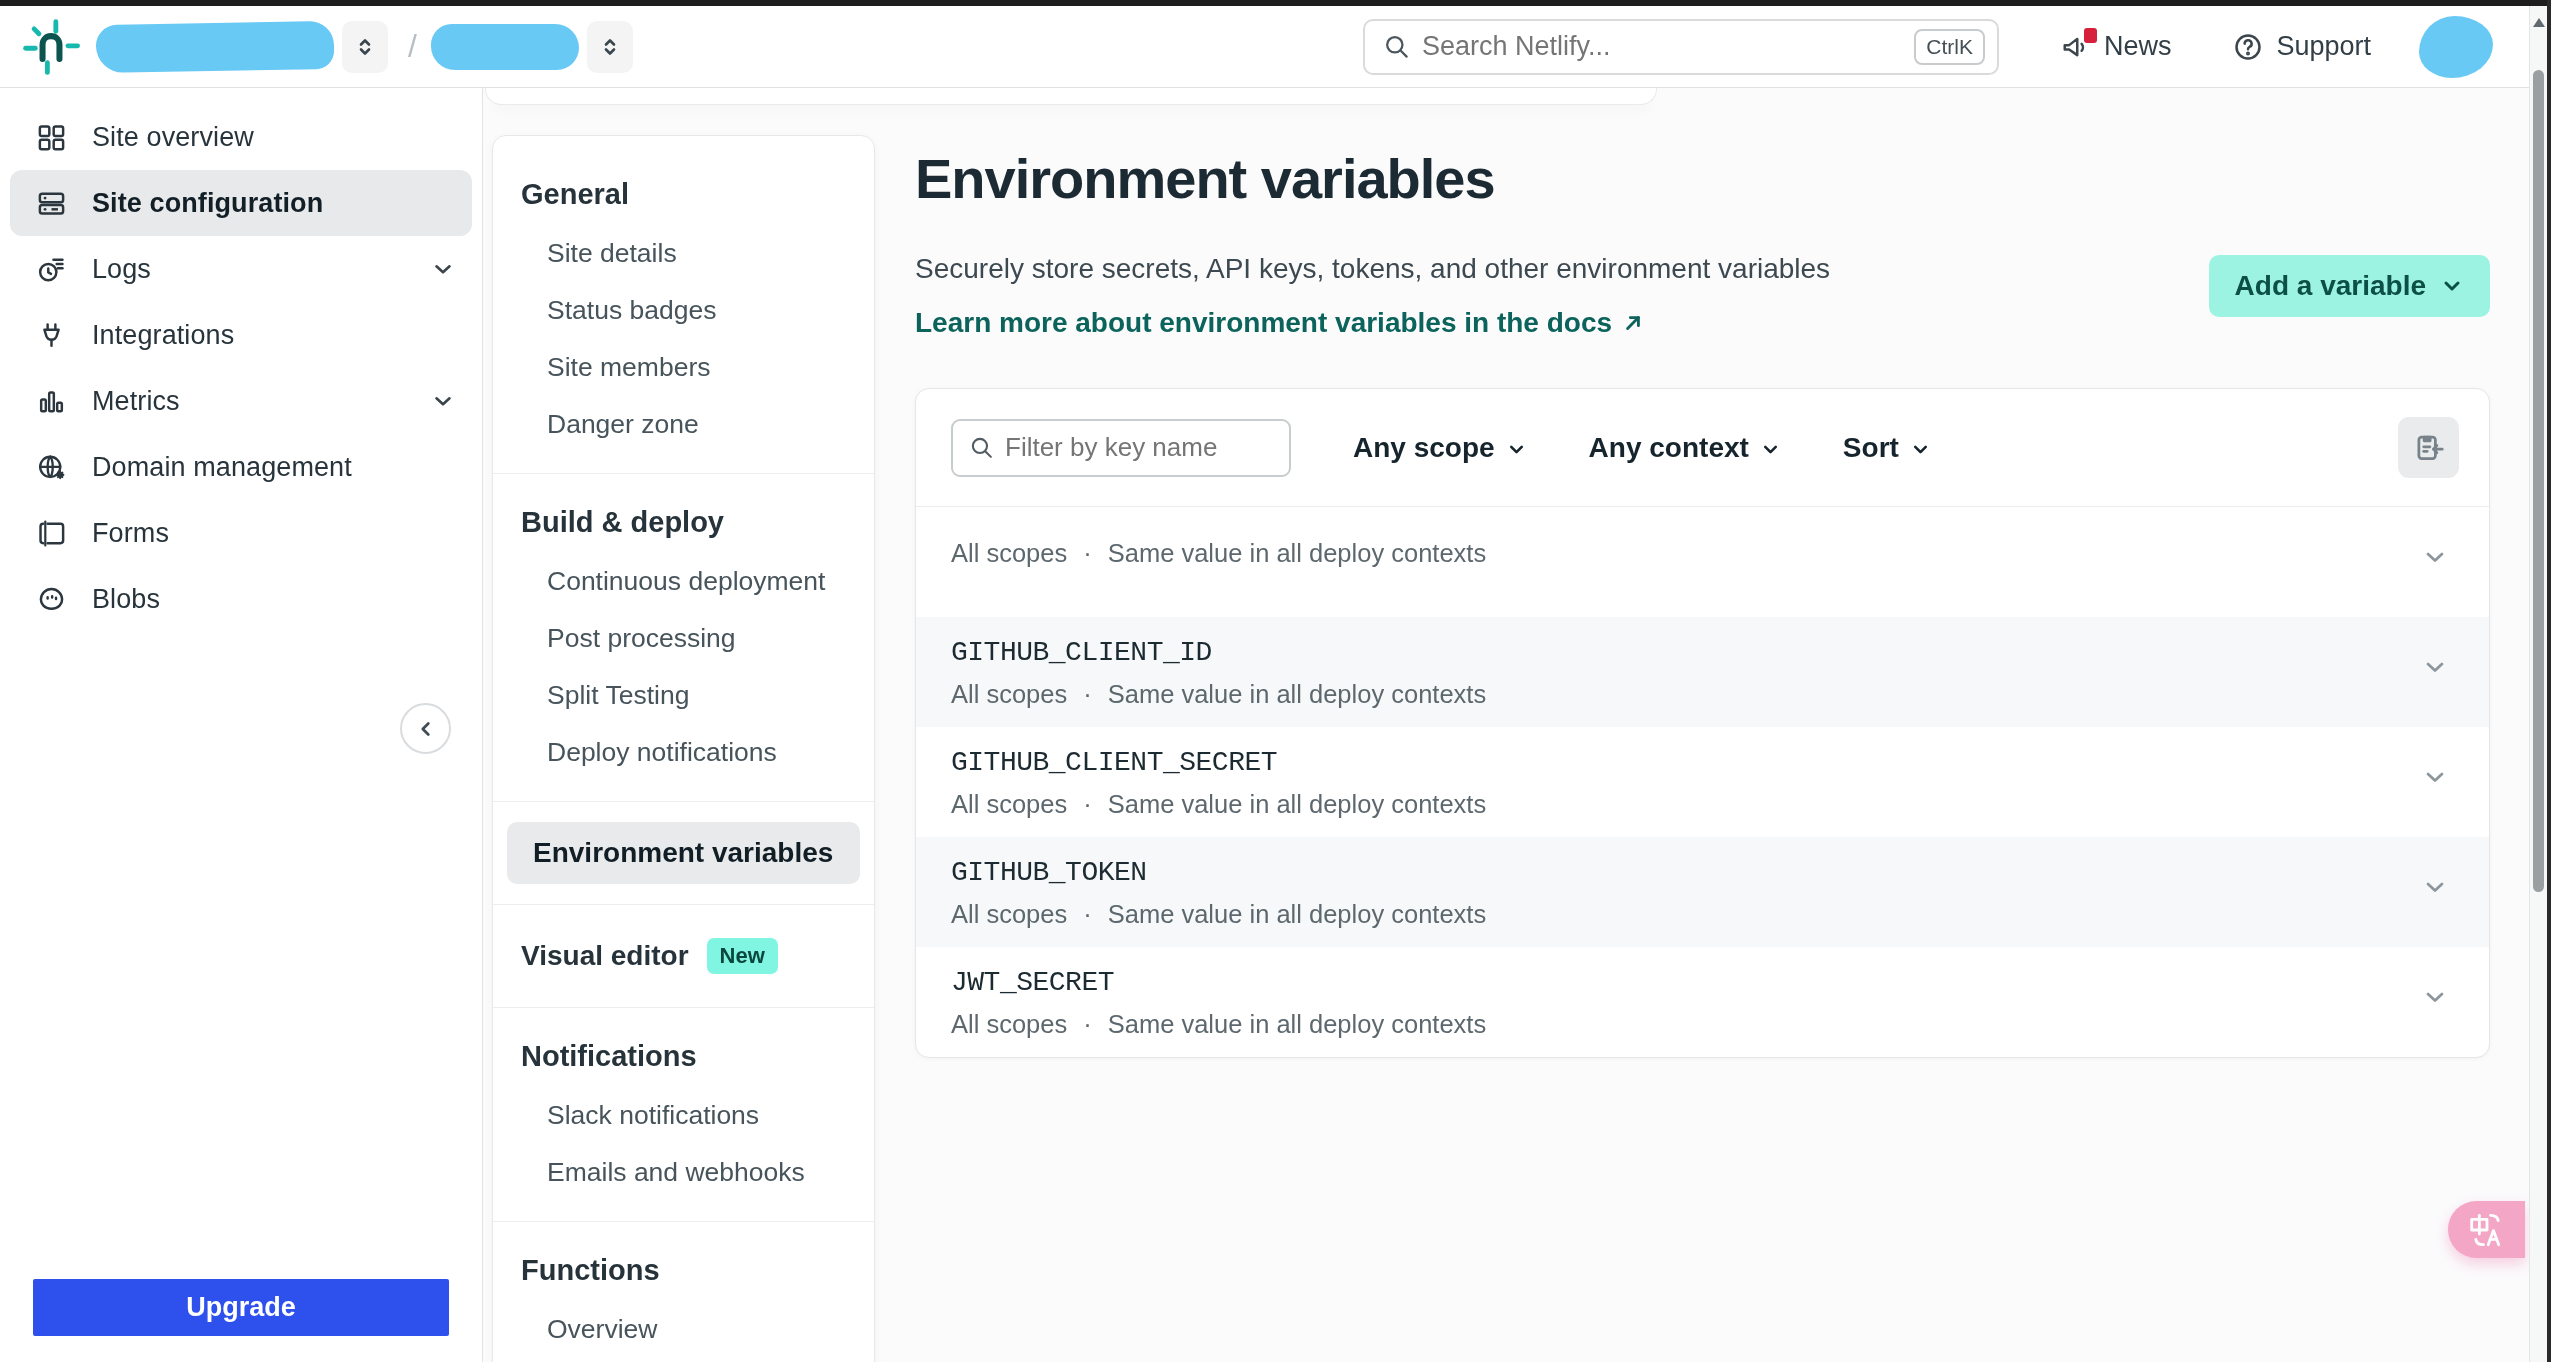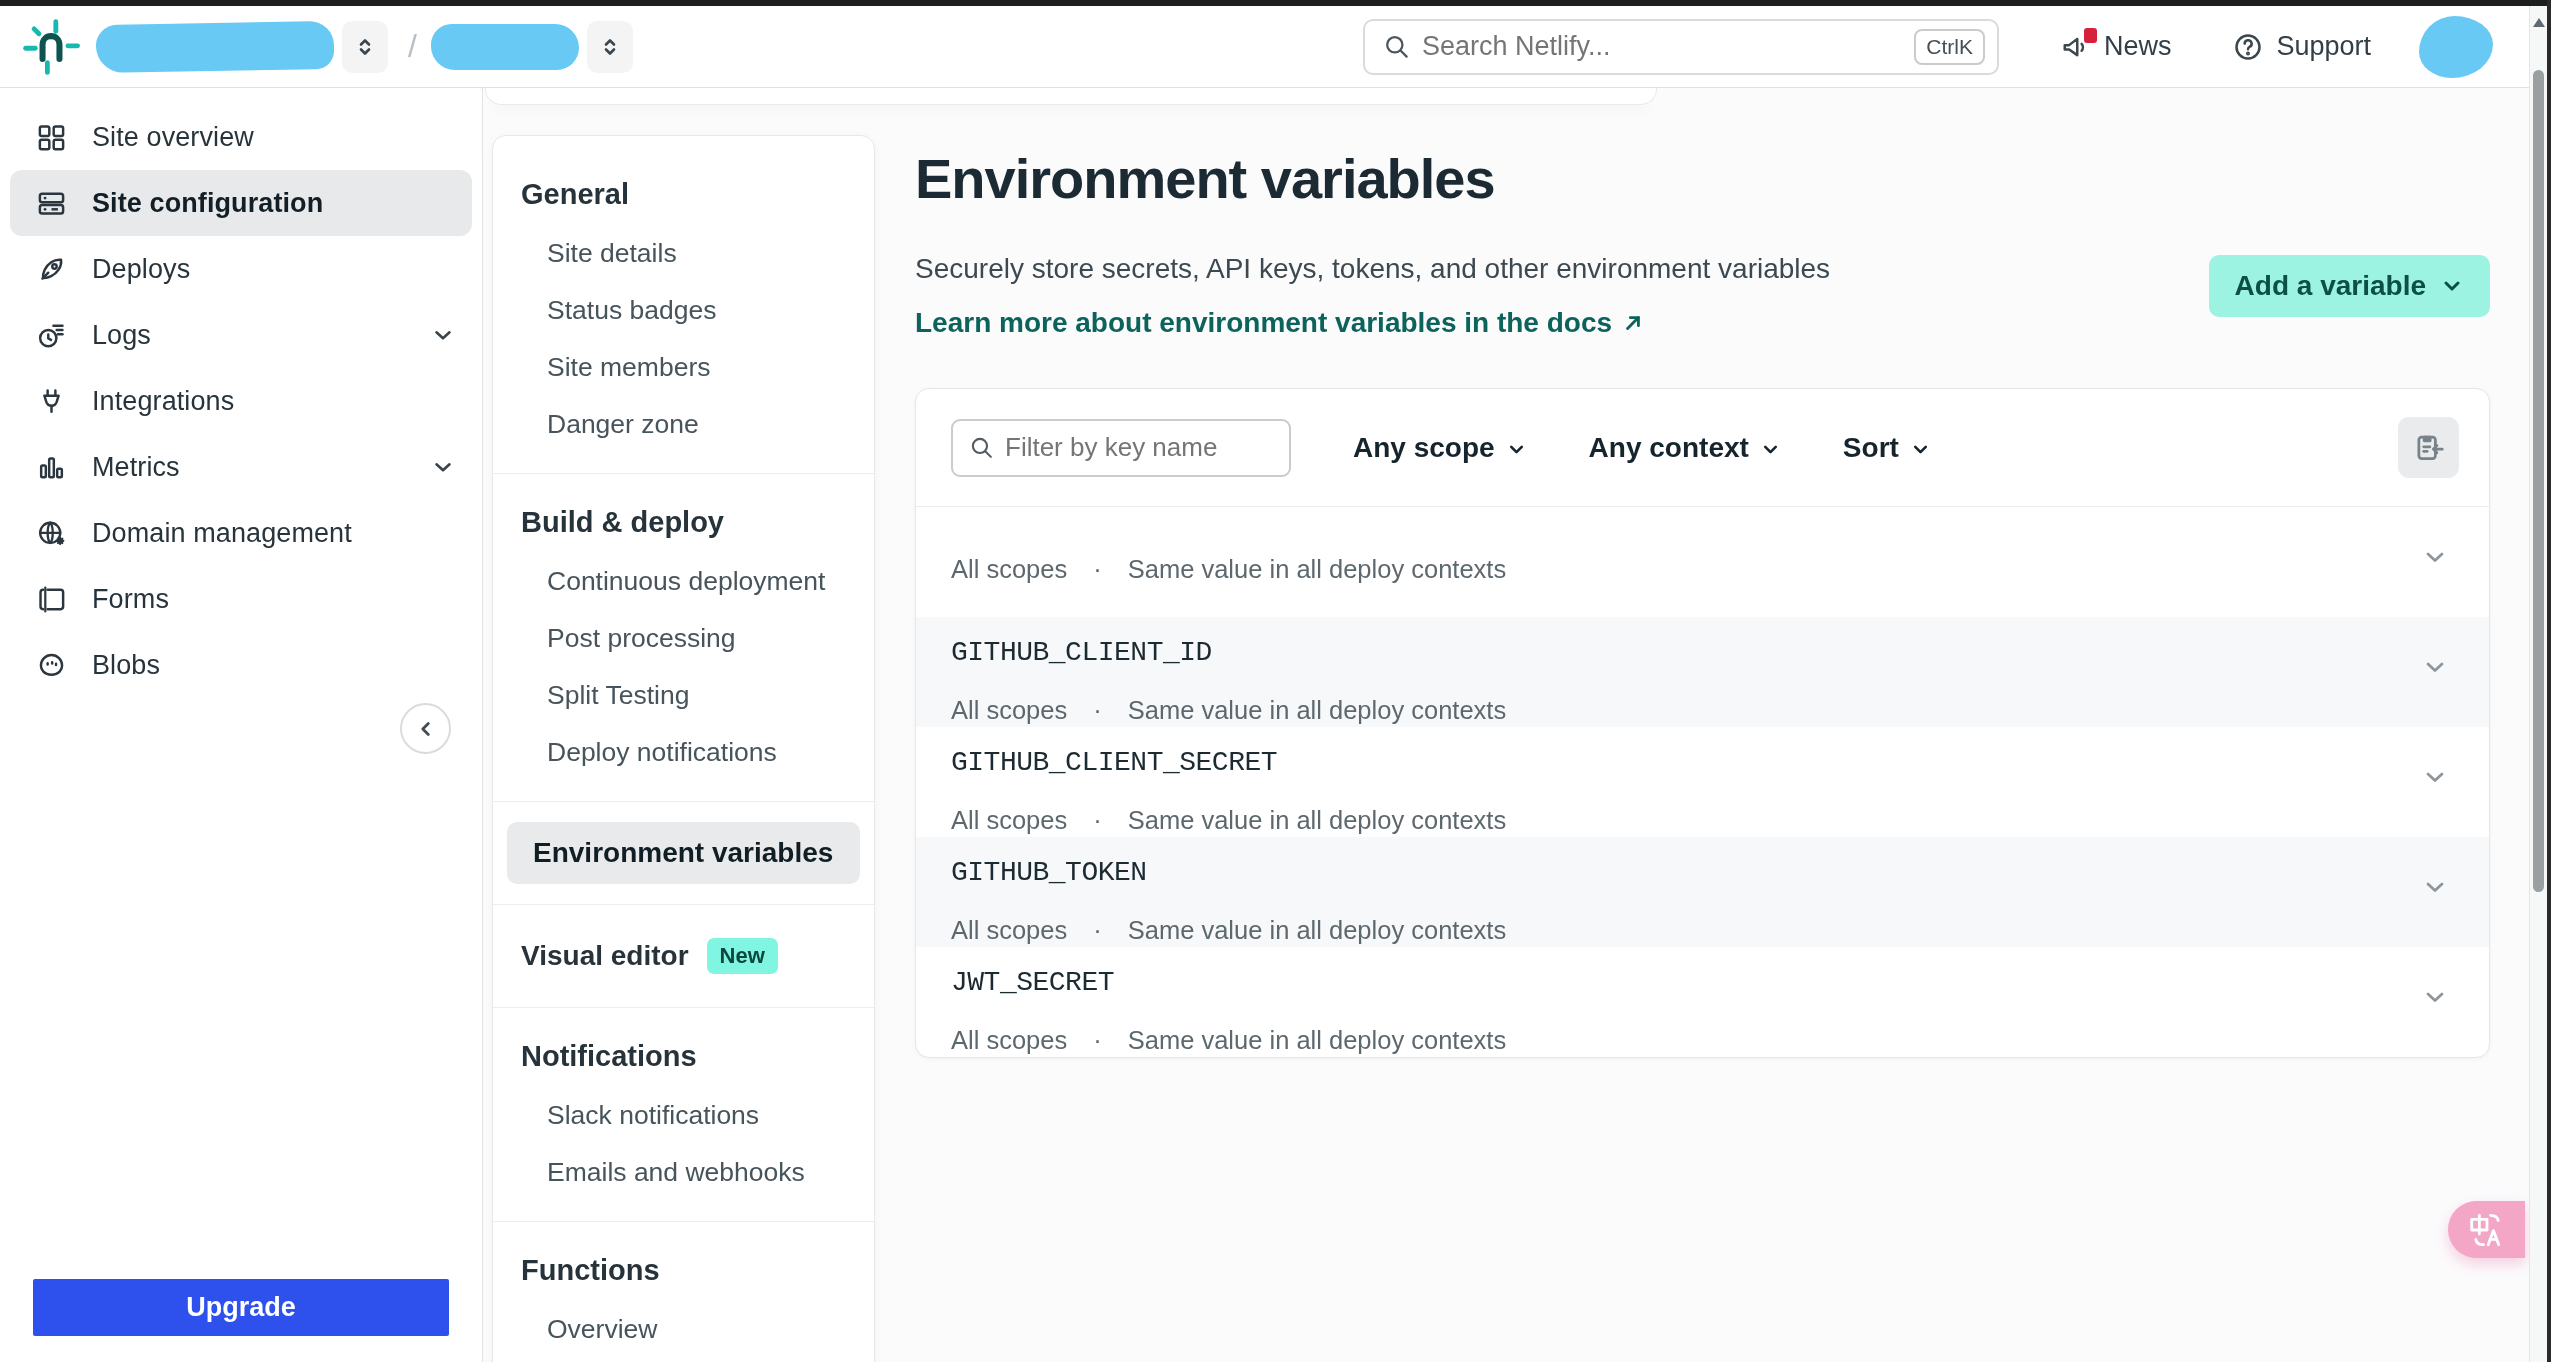--- a/index.html
+++ b/index.html
@@ -80,21 +80,21 @@
   .filter-input .sicon { width:25px; height:25px; color:#515c62; flex:0 0 auto; }
   .filter-ph { flex:1; margin-left:11px; font-size:26px; color:#b91c1c; border:none; outline:none; background:transparent; font-family:inherit; min-width:0; }
   .dropdown { display:flex; align-items:center; gap:11px; font-size:28px; font-weight:700; color:#16252d; margin-left:62px; cursor:pointer; }
   .dropdown svg { width:21px; height:21px; margin-top:3px; }
   .import-btn { margin-left:auto; width:61px; height:61px; background:#e9ebec; border:none; border-radius:11px; color:#77828a; display:flex; align-items:center; justify-content:center; cursor:pointer; }
   .import-btn svg { width:33px; height:33px; }
   .panel-divider { border-top:1px solid #ececed; }
   .var-row { position:relative; height:110px; padding:20px 100px 0 35px; }
   .var-row.striped { background:#f7f8f9; }
   .var-key { font-family:"Liberation Mono", monospace; font-size:28px; font-weight:500; color:#1c2a32; letter-spacing:-0.5px; }
-  .var-meta { margin-top:28px; font-size:25.5px; color:#5d686e; display:flex; gap:26px; align-items:center; }
+  .var-meta { margin-top:12px; font-size:25.5px; color:#5d686e; display:flex; gap:16px; align-items:center; }
   .var-chev { position:absolute; right:40px; top:36px; width:28px; height:28px; color:#8d969c; cursor:pointer; }
   .var-chev svg { width:28px; height:28px; }
 
   
   .translate-btn { position:absolute; top:1113px; right:4px; width:77px; height:57px; background:#f3a6c5; border:none; border-radius:30px 0 0 30px; box-shadow:0 6px 14px rgba(240,150,190,.45); display:flex; align-items:center; justify-content:center; cursor:pointer; z-index:50; }
   .translate-btn svg { width:40px; height:40px; color:#ffffff; }
 </style>
 </head>
 <body>
 
@@ -173,28 +173,20 @@
         </div>
         <div class="side-item active">
           <span class="icon"><svg viewBox="0 0 24 24" fill="none" stroke="currentColor" stroke-width="1.9" stroke-linejoin="round">
               <rect x="3" y="4.5" width="18" height="6.6" rx="1.8"></rect>
               <rect x="3" y="13.2" width="18" height="6.6" rx="1.8"></rect>
               <circle cx="7" cy="7.8" r="1.1" fill="currentColor" stroke="none"></circle>
               <circle cx="7" cy="16.5" r="1.1" fill="currentColor" stroke="none"></circle>
               <line x1="12" y1="16.5" x2="17" y2="16.5"></line>
             </svg></span>
           <span class="side-label">Site configuration</span>
-        </div>
-        <div class="side-item">
-          <span class="icon"><svg viewBox="0 0 24 24" fill="none" stroke="currentColor" stroke-width="1.9" stroke-linecap="round" stroke-linejoin="round">
-              <path d="M5.5 18.5c-.4-3.8 1.6-9 6.3-12.1 3-2 5.9-2.1 7.6-1.9.2 1.7.1 4.6-1.9 7.6-3.1 4.7-8.3 6.7-12 6.4z"></path>
-              <path d="M9.5 14.5 5 19"></path>
-              <circle cx="14.3" cy="9.7" r="1.7"></circle>
-            </svg></span>
-          <span class="side-label">Deploys</span>
         </div>
         <div class="side-item">
           <span class="icon"><svg viewBox="0 0 24 24" fill="none" stroke="currentColor" stroke-width="1.9" stroke-linecap="round">
               <circle cx="9.5" cy="14" r="6.3"></circle>
               <path d="M9.5 11.2v3l2.1 1.2"></path>
               <path d="M13.5 4.5h7"></path>
               <path d="M16 7.8h4.5"></path>
               <path d="M17 11h3.5"></path>
             </svg></span>
           <span class="side-label">Logs</span>

